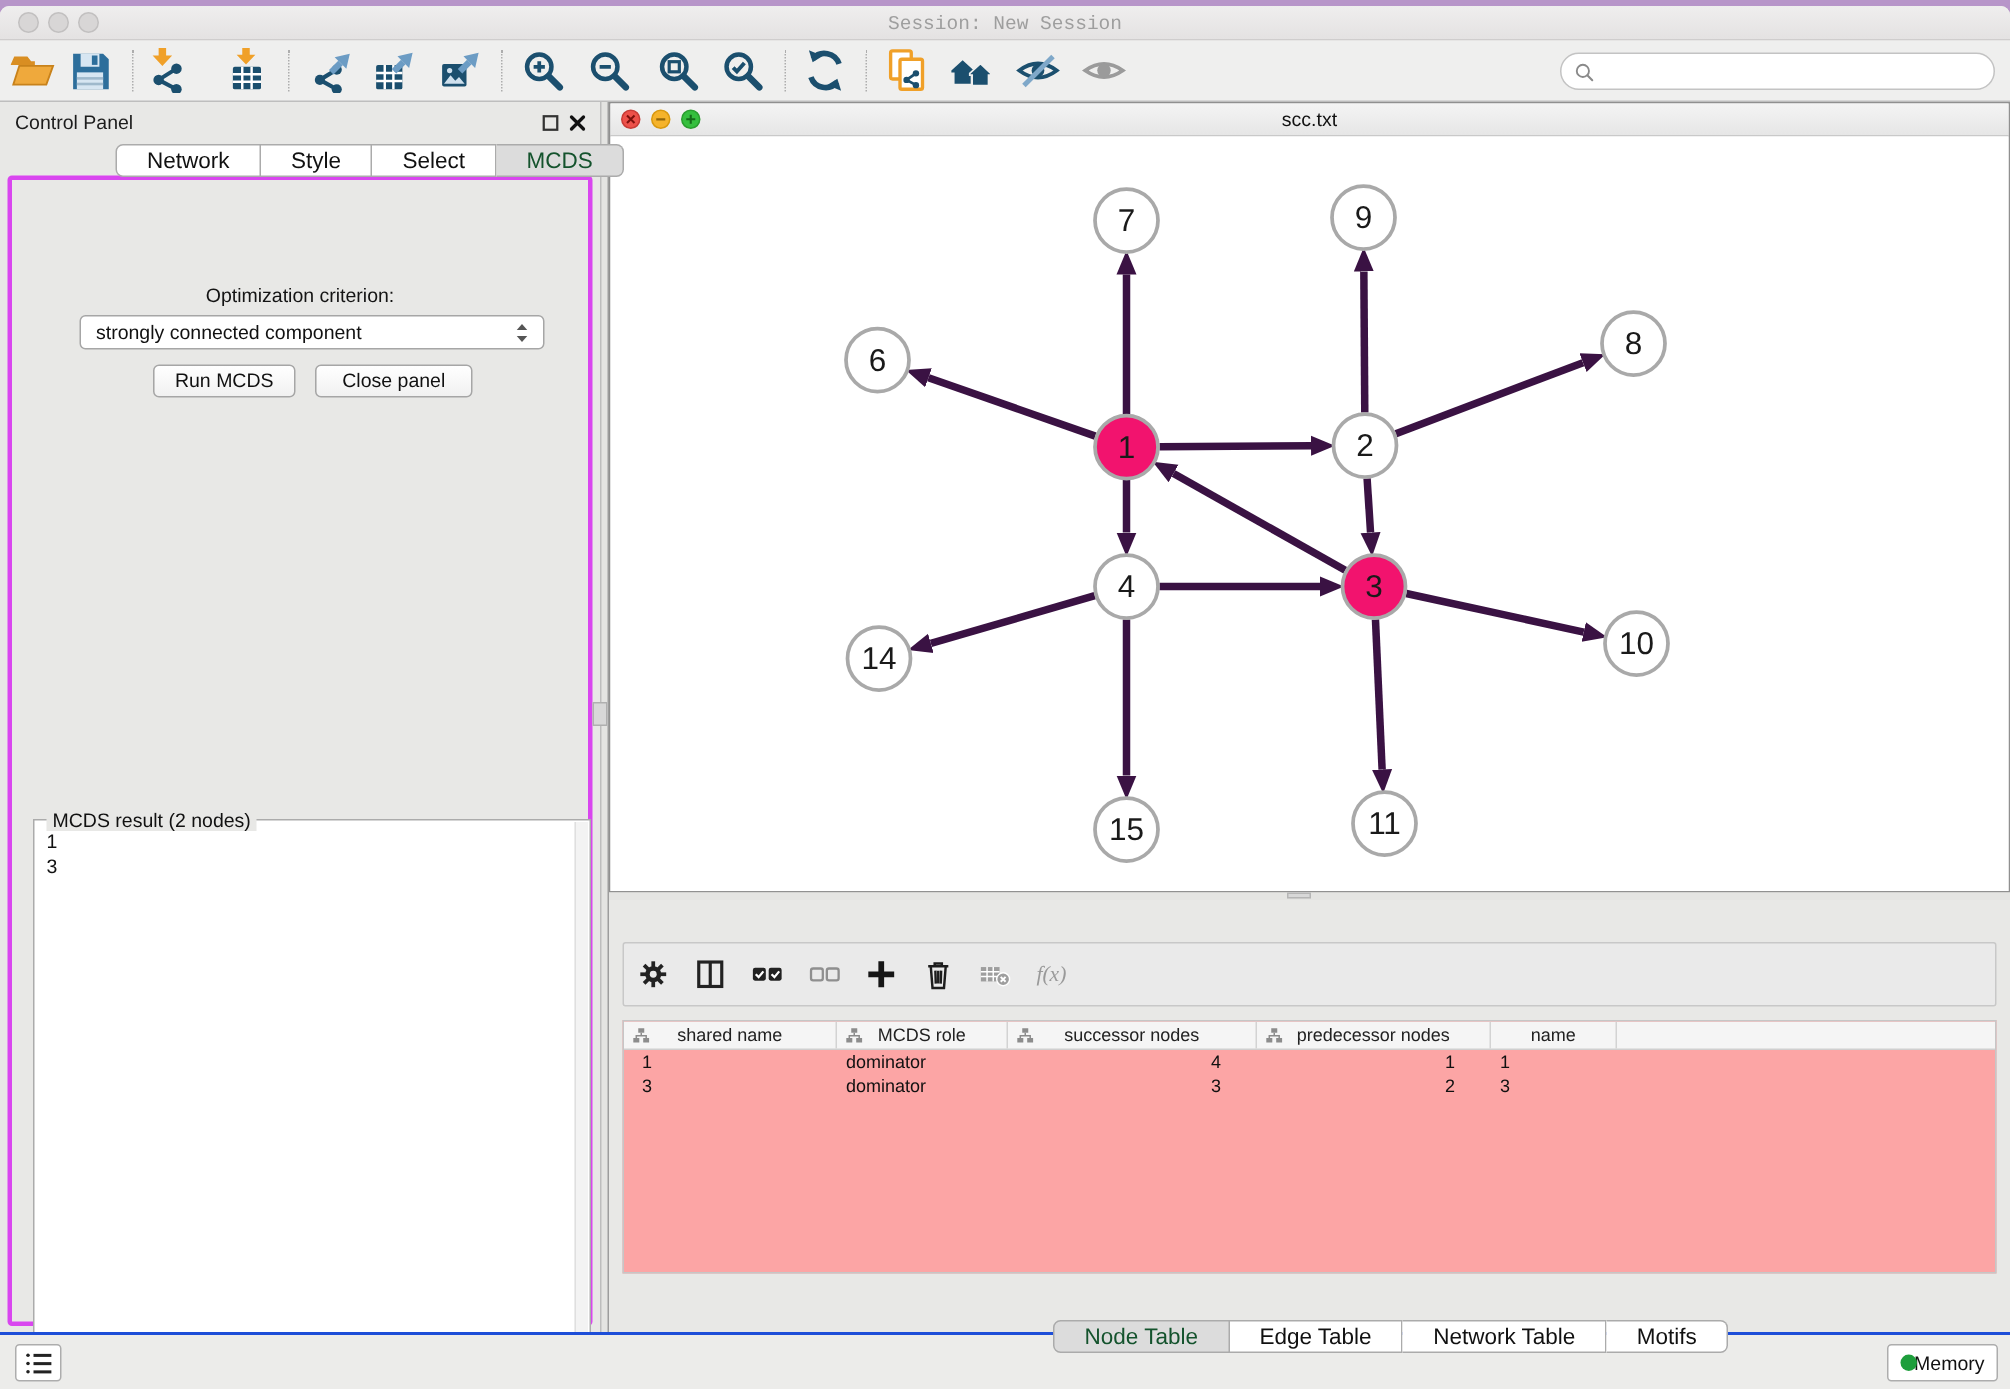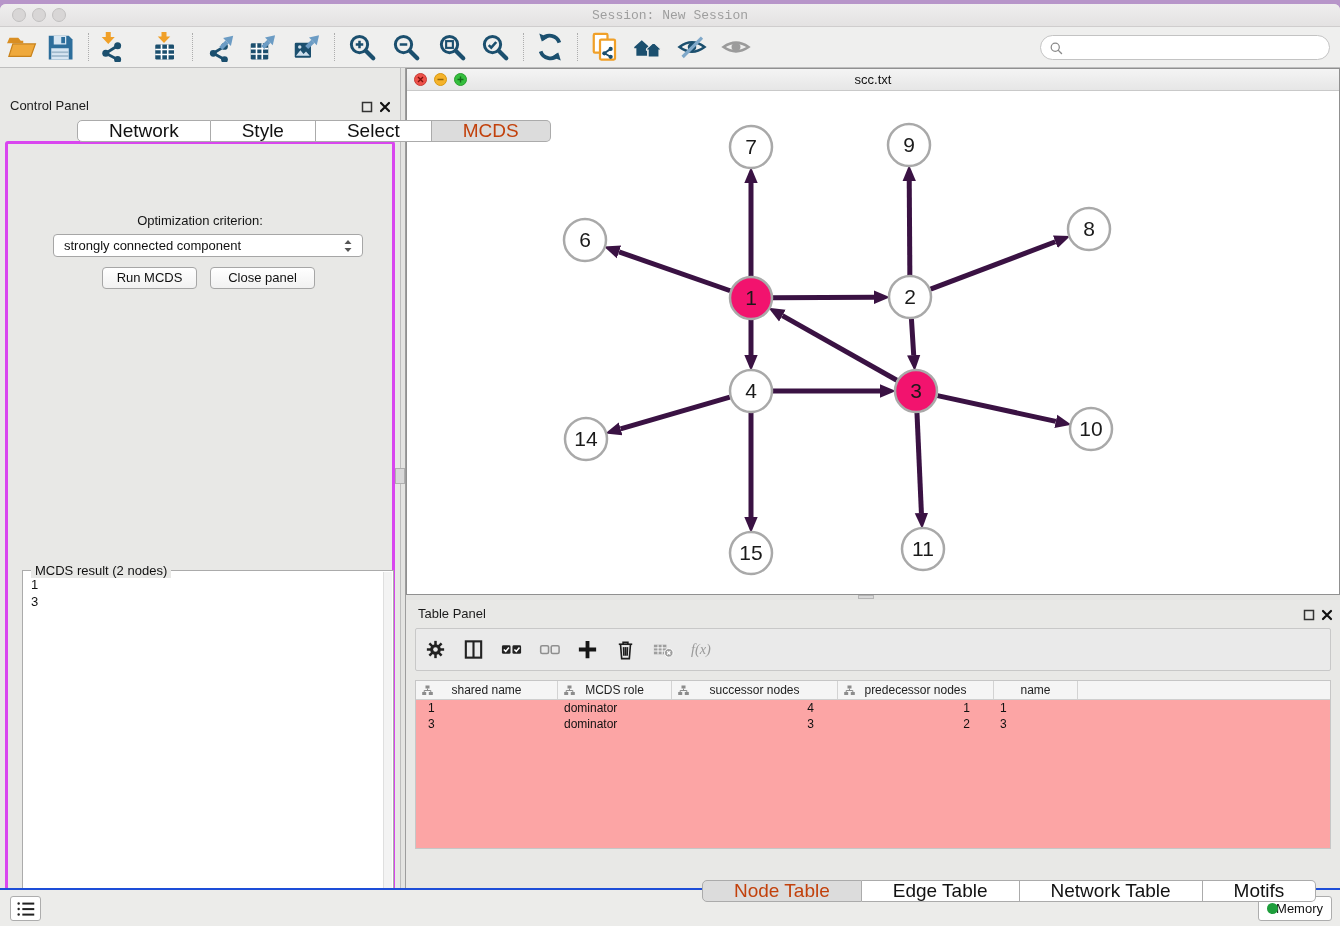--- a/index.html
+++ b/index.html
@@ -20,33 +20,33 @@
   .toolbar { position:absolute; left:0; top:23px; width:100%; height:41px;
              background:#EFEFEE; border-bottom:1px solid #BEBEBE; }
   .tb-ico { position:absolute; top:5px; width:30px; height:30px; }
   .tb-ico svg { width:30px; height:30px; }
   .tb-sep { position:absolute; top:6px; width:0; height:28px; border-left:1px dotted #ADADAD; }
   .searchbox { position:absolute; right:10px; top:8px; width:290px; height:25px; background:#fff;
                border:1px solid #C3C3C3; border-radius:13px; }
   .searchbox svg { position:absolute; left:8px; top:5px; width:15px; height:15px; }
 
   
-  .cpanel { position:absolute; left:0; top:64px; width:400px; height:824px; background:#E8E8E6;margin-top:24px; }
+  .cpanel { position:absolute; left:0; top:64px; width:400px; height:824px; background:#E8E8E6; }
   .panel-head { position:absolute; left:0; top:0; width:100%; height:24px; }
   .panel-title { position:absolute; left:10px; top:6px; font-size:13px; color:#1c1c1c; }
   .ph-float { position:absolute; width:12px; height:12px; top:7px; }
   .ph-close { position:absolute; width:12px; height:12px; top:7px; }
   .cp-body { position:absolute; left:5px; top:49px; width:390px; height:767px;
              border:3px solid #d946ef; border-radius:3px; background:#E8E8E6; }
   .seg-tabs { position:absolute; display:flex; height:22px; z-index:5; }
-  .seg-tab { font-size:19px; color:#111; background:#fff; border:1px solid #ABABAB; border-left:none;
-             display:flex; align-items:center; justify-content:center; padding:0 31px; cursor:default; }
+  .seg-tab { font-size:15px; color:#111; background:#fff; border:1px solid #ABABAB; border-left:none;
+             display:flex; align-items:center; justify-content:center; padding:0 20px; cursor:default; }
   .seg-tab:first-child { border-left:1px solid #ABABAB; border-radius:5px 0 0 5px; }
   .seg-tab:last-child { border-radius:0 5px 5px 0; }
-  .seg-tab.sel { background:#DCDCDC; color:#c2410c; }
+  .seg-tab.sel { background:#DCDCDC; color:#14532d; }
   .cp-tabs { left:77px; top:28px; }
   .opt-label { position:absolute; left:0; top:69px; width:100%; text-align:center; font-size:13px; color:#141414; }
   .combo { position:absolute; left:45px; top:90px; width:310px; height:23px; background:#fff;
            border:1px solid #A6A6A6; border-radius:4px; font-size:13px; color:#111;
            line-height:21px; padding-left:10px; }
   .combo-arrows { position:absolute; right:7px; top:2px; }
   .btn { position:absolute; height:22px; background:linear-gradient(#FFFFFF,#F1F1F1);
          border:1px solid #A6A6A6; border-radius:4px; font-size:13px; color:#111;
          text-align:center; line-height:20px; }
   .btn-run { left:94px; top:123px; width:95px; }
@@ -431,33 +431,20 @@
             </g>
           </svg>
     </div>
   </div>
 
   <div class="hdiv">
     <div class="hdiv-handle"></div>
   </div>
 
   <div class="tpanel">
-    <div class="panel-head">
-      <span class="panel-title" style="left:12px">Table Panel</span>
-      <span class="ph-float" style="left:897px">
-        <svg viewBox="0 0 12 12">
-              <rect x="1.5" y="1.5" width="9" height="9" fill="none" stroke="#333" stroke-width="1.5"></rect>
-            </svg>
-      </span>
-      <span class="ph-close" style="left:915px">
-        <svg viewBox="0 0 12 12">
-              <path d="M2 2l8 8M10 2l-8 8" stroke="#111" stroke-width="2.2" stroke-linecap="round"></path>
-            </svg>
-      </span>
-    </div>
     <div class="tp-toolbar">
       <span class="tp-ico">
         <svg viewBox="0 0 24 24">
               <g fill="#222">
                 <rect x="10.7" y="3" width="2.6" height="18"></rect>
                 <rect x="10.7" y="3" width="2.6" height="18" transform="rotate(45 12 12)"></rect>
                 <rect x="10.7" y="3" width="2.6" height="18" transform="rotate(90 12 12)"></rect>
                 <rect x="10.7" y="3" width="2.6" height="18" transform="rotate(135 12 12)"></rect>
                 <circle cx="12" cy="12" r="5.6"></circle>
               </g>

